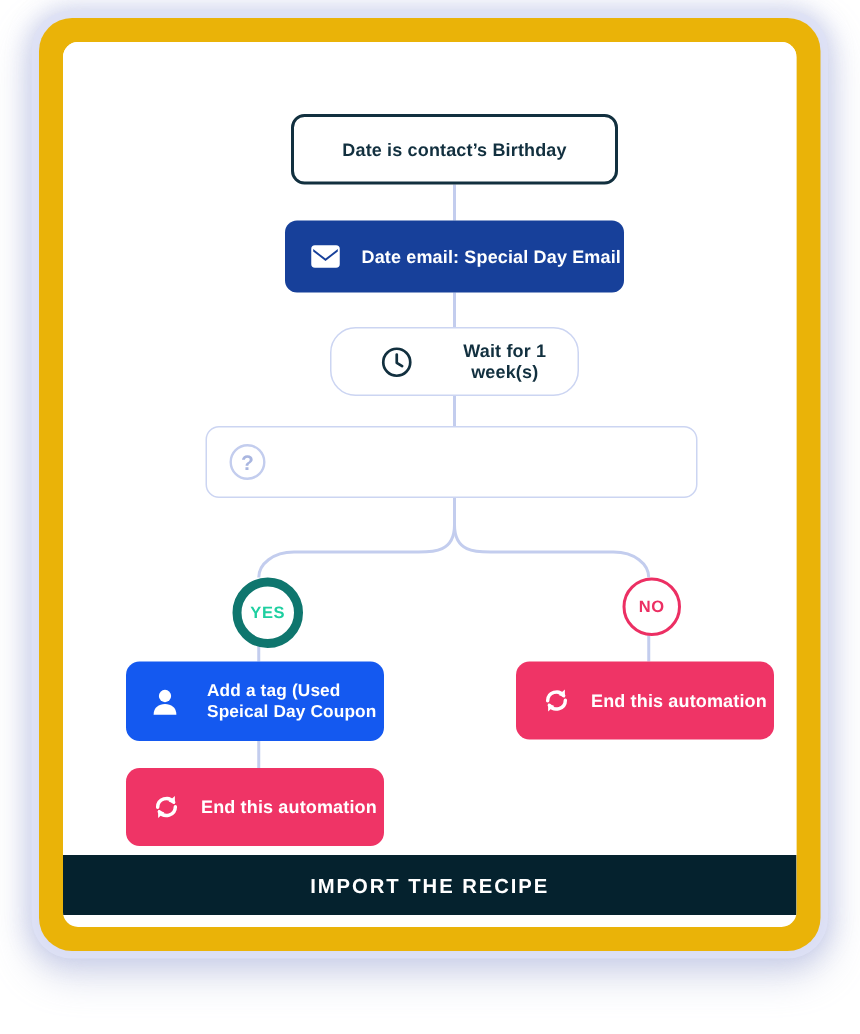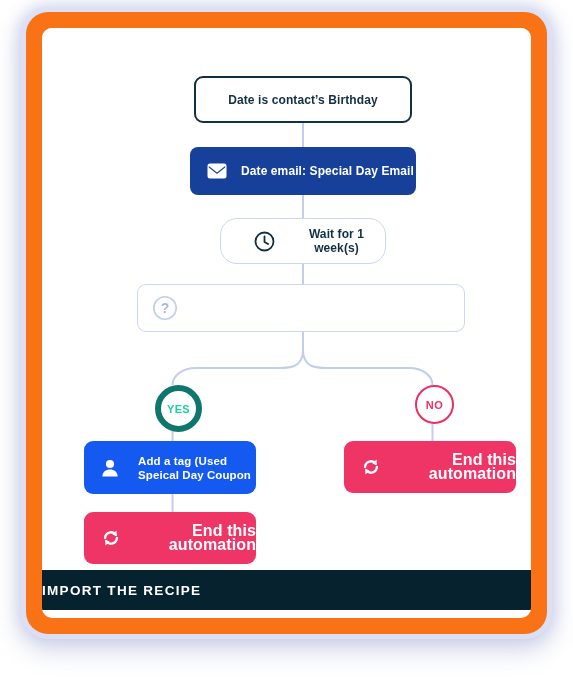--- a/index.html
+++ b/index.html
@@ -5,21 +5,21 @@
   html,body{margin:0;padding:0;background:#ffffff;}
   body{
     width:573px;height:689px;overflow:hidden;
     font-family:"Liberation Sans","DejaVu Sans",sans-serif;
     -webkit-font-smoothing:antialiased;
   }
 
   
   #recipe-card{
     position:absolute;left:26px;top:12px;width:521px;height:622px;
-    background:#f97316;
+    background:#eab308;
     border-radius:22px;
     box-shadow:
       0 0 0 5px rgba(222,226,246,.85),
       0 0 14px 7px rgba(196,202,233,.70),
       0 10px 26px 6px rgba(160,168,208,.45),
       0 2px 5px rgba(120,130,180,.35);
   }
   #card-inner{
     position:absolute;left:16px;top:16px;width:489px;height:590px;
     background:#ffffff;border-radius:10px;overflow:hidden;
@@ -83,26 +83,26 @@
   }
   #node-add-tag .label{color:#fff;font-size:11.5px;line-height:14px;}
 
   
   .node-end{
     width:172px;height:52px;background:#ef3466;border-radius:9px;
     padding-left:17px;gap:13px;
   }
   #node-end-yes{left:42px;top:484px;}
   #node-end-no{left:302px;top:413px;}
-  .node-end .label{color:#fff;font-size:16px;text-align:right;}
+  .node-end .label{color:#fff;font-size:12px;}
 
   
   #import-footer{
     position:absolute;left:0;top:542px;width:489px;height:40px;
-    background:#05222e;display:flex;align-items:center;
+    background:#05222e;display:flex;align-items:center;justify-content:center;
     cursor:pointer;
   }
   #import-footer .label{
     color:#ffffff;font-size:13.5px;font-weight:700;letter-spacing:1.3px;
   }
 </style>
 </head>
 <body>
 
 <div id="recipe-card">

